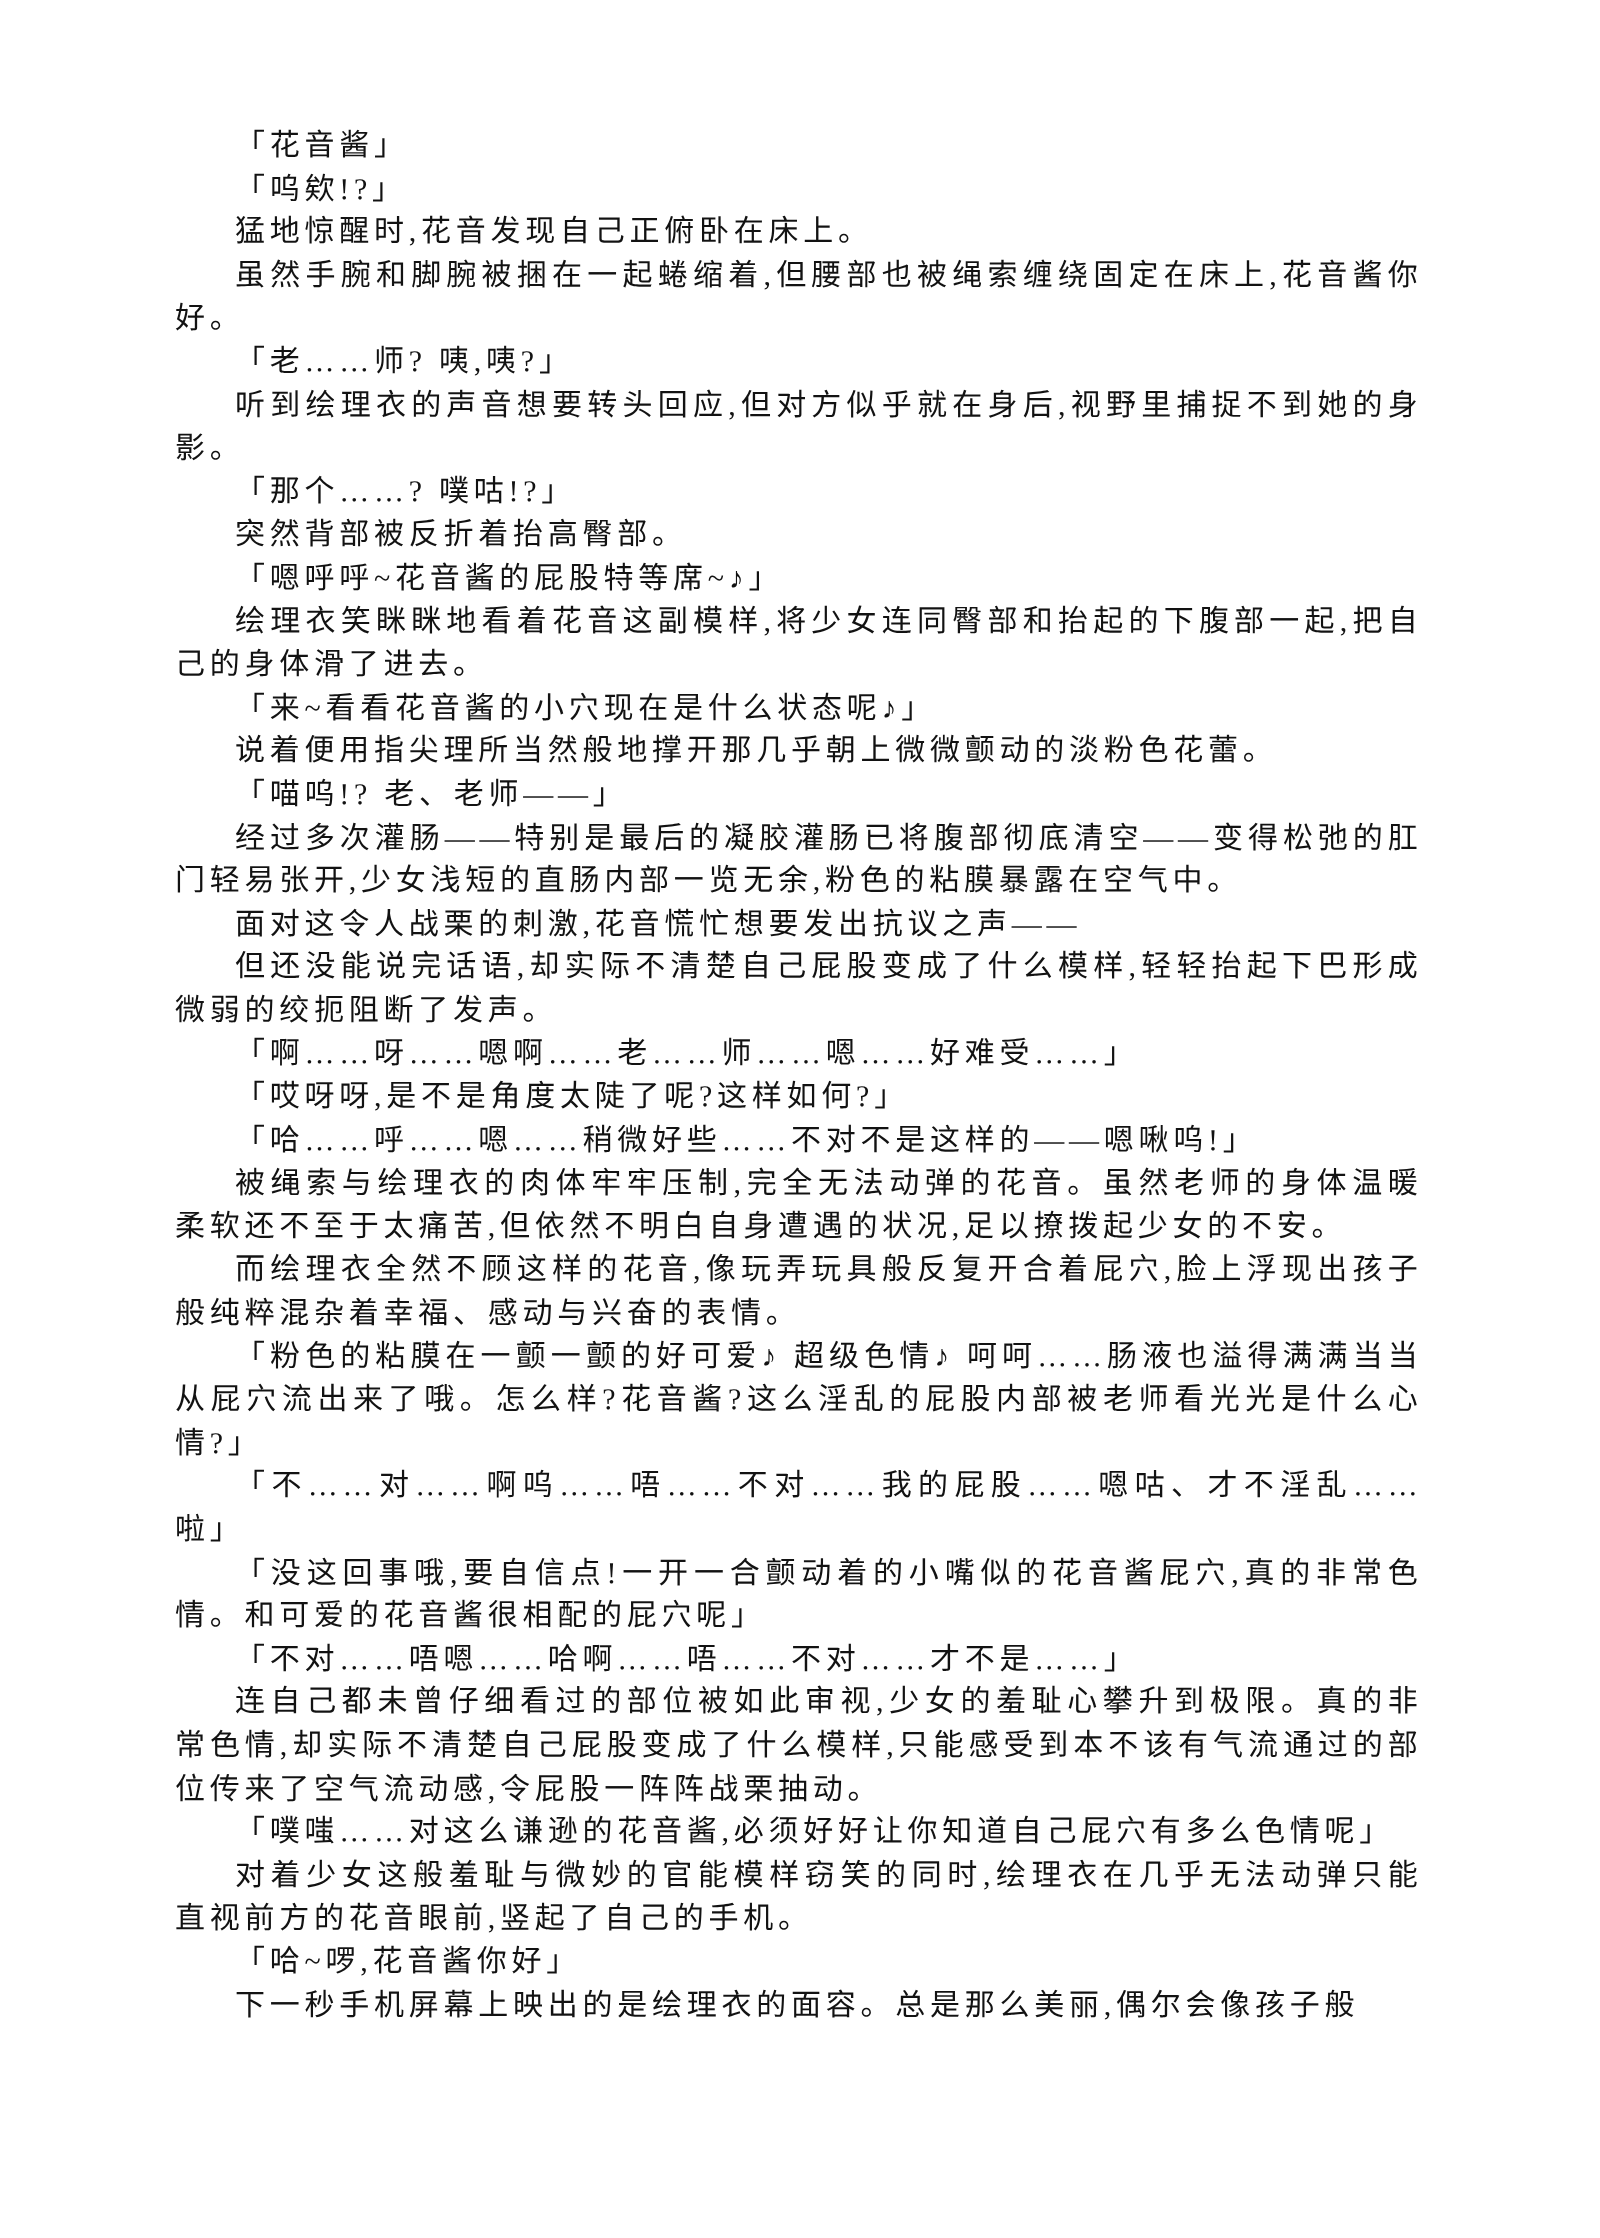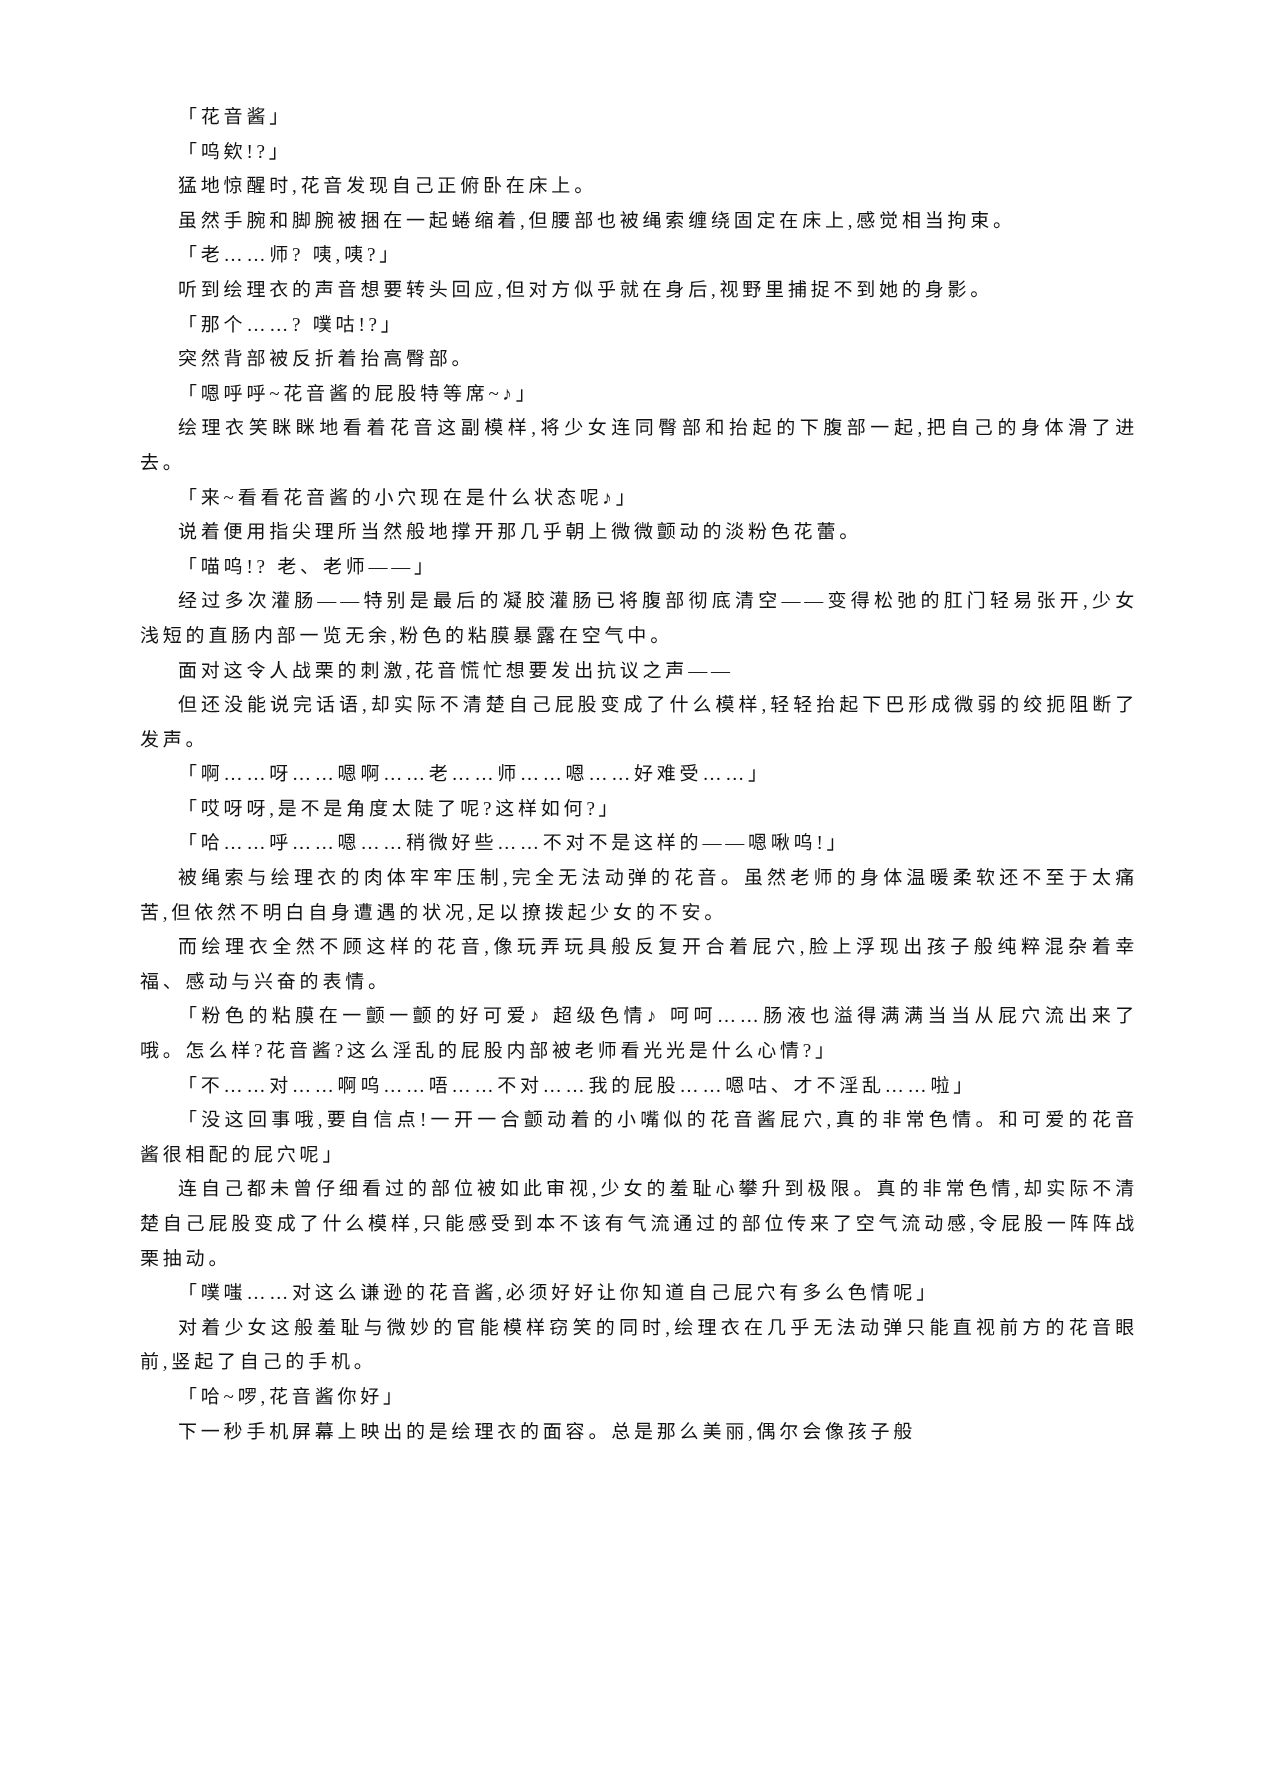--- a/index.html
+++ b/index.html
@@ -16,57 +16,58 @@
       box-sizing: border-box;
       width: 1280px;
       height: 1790px;
       padding: 100px 142px 0 140px;
       background: #ffffff;
     }
     .text-block p {
       margin: 0;
       padding: 0;
       font-family: "Liberation Serif", "DejaVu Serif", serif;
-      font-size: 19px;
+      font-size: 24px;
       line-height: 34.6px;
       letter-spacing: 3.8px;
       color: #121212;
       text-align: justify;
       text-indent: 2em;
       word-break: break-all;
     }
   </style>
 </head>
 <body style="background: rgb(255, 255, 255);">
 
 <main class="page">
   <div class="text-block" id="text-block" style="color: rgb(18, 18, 18);">
       <p>「花音酱」</p>
       <p>「呜欸!?」</p>
       <p>猛地惊醒时,花音发现自己正俯卧在床上。</p>
-      <p>虽然手腕和脚腕被捆在一起蜷缩着,但腰部也被绳索缠绕固定在床上,感觉相当拘束。</p>
+      <p>虽然手腕和脚腕被捆在一起蜷缩着,但腰部也被绳索缠绕固定在床上,花音酱你好。</p>
       <p>「老……师? 咦,咦?」</p>
       <p>听到绘理衣的声音想要转头回应,但对方似乎就在身后,视野里捕捉不到她的身影。</p>
       <p>「那个……? 噗咕!?」</p>
       <p>突然背部被反折着抬高臀部。</p>
       <p>「嗯呼呼~花音酱的屁股特等席~♪」</p>
       <p>绘理衣笑眯眯地看着花音这副模样,将少女连同臀部和抬起的下腹部一起,把自己的身体滑了进去。</p>
       <p>「来~看看花音酱的小穴现在是什么状态呢♪」</p>
       <p>说着便用指尖理所当然般地撑开那几乎朝上微微颤动的淡粉色花蕾。</p>
       <p>「喵呜!? 老、老师——」</p>
       <p>经过多次灌肠——特别是最后的凝胶灌肠已将腹部彻底清空——变得松弛的肛门轻易张开,少女浅短的直肠内部一览无余,粉色的粘膜暴露在空气中。</p>
       <p>面对这令人战栗的刺激,花音慌忙想要发出抗议之声——</p>
       <p>但还没能说完话语,却实际不清楚自己屁股变成了什么模样,轻轻抬起下巴形成微弱的绞扼阻断了发声。</p>
       <p>「啊……呀……嗯啊……老……师……嗯……好难受……」</p>
       <p>「哎呀呀,是不是角度太陡了呢?这样如何?」</p>
       <p>「哈……呼……嗯……稍微好些……不对不是这样的——嗯啾呜!」</p>
       <p>被绳索与绘理衣的肉体牢牢压制,完全无法动弹的花音。虽然老师的身体温暖柔软还不至于太痛苦,但依然不明白自身遭遇的状况,足以撩拨起少女的不安。</p>
       <p>而绘理衣全然不顾这样的花音,像玩弄玩具般反复开合着屁穴,脸上浮现出孩子般纯粹混杂着幸福、感动与兴奋的表情。</p>
       <p>「粉色的粘膜在一颤一颤的好可爱♪ 超级色情♪ 呵呵……肠液也溢得满满当当从屁穴流出来了哦。怎么样?花音酱?这么淫乱的屁股内部被老师看光光是什么心情?」</p>
       <p>「不……对……啊呜……唔……不对……我的屁股……嗯咕、才不淫乱……啦」</p>
       <p>「没这回事哦,要自信点!一开一合颤动着的小嘴似的花音酱屁穴,真的非常色情。和可爱的花音酱很相配的屁穴呢」</p>
+      <p>「不对……唔嗯……哈啊……唔……不对……才不是……」</p>
       <p>连自己都未曾仔细看过的部位被如此审视,少女的羞耻心攀升到极限。真的非常色情,却实际不清楚自己屁股变成了什么模样,只能感受到本不该有气流通过的部位传来了空气流动感,令屁股一阵阵战栗抽动。</p>
       <p>「噗嗤……对这么谦逊的花音酱,必须好好让你知道自己屁穴有多么色情呢」</p>
       <p>对着少女这般羞耻与微妙的官能模样窃笑的同时,绘理衣在几乎无法动弹只能直视前方的花音眼前,竖起了自己的手机。</p>
       <p>「哈~啰,花音酱你好」</p>
       <p>下一秒手机屏幕上映出的是绘理衣的面容。总是那么美丽,偶尔会像孩子般</p>
     </div>
 </main>
 
 </body></html>

